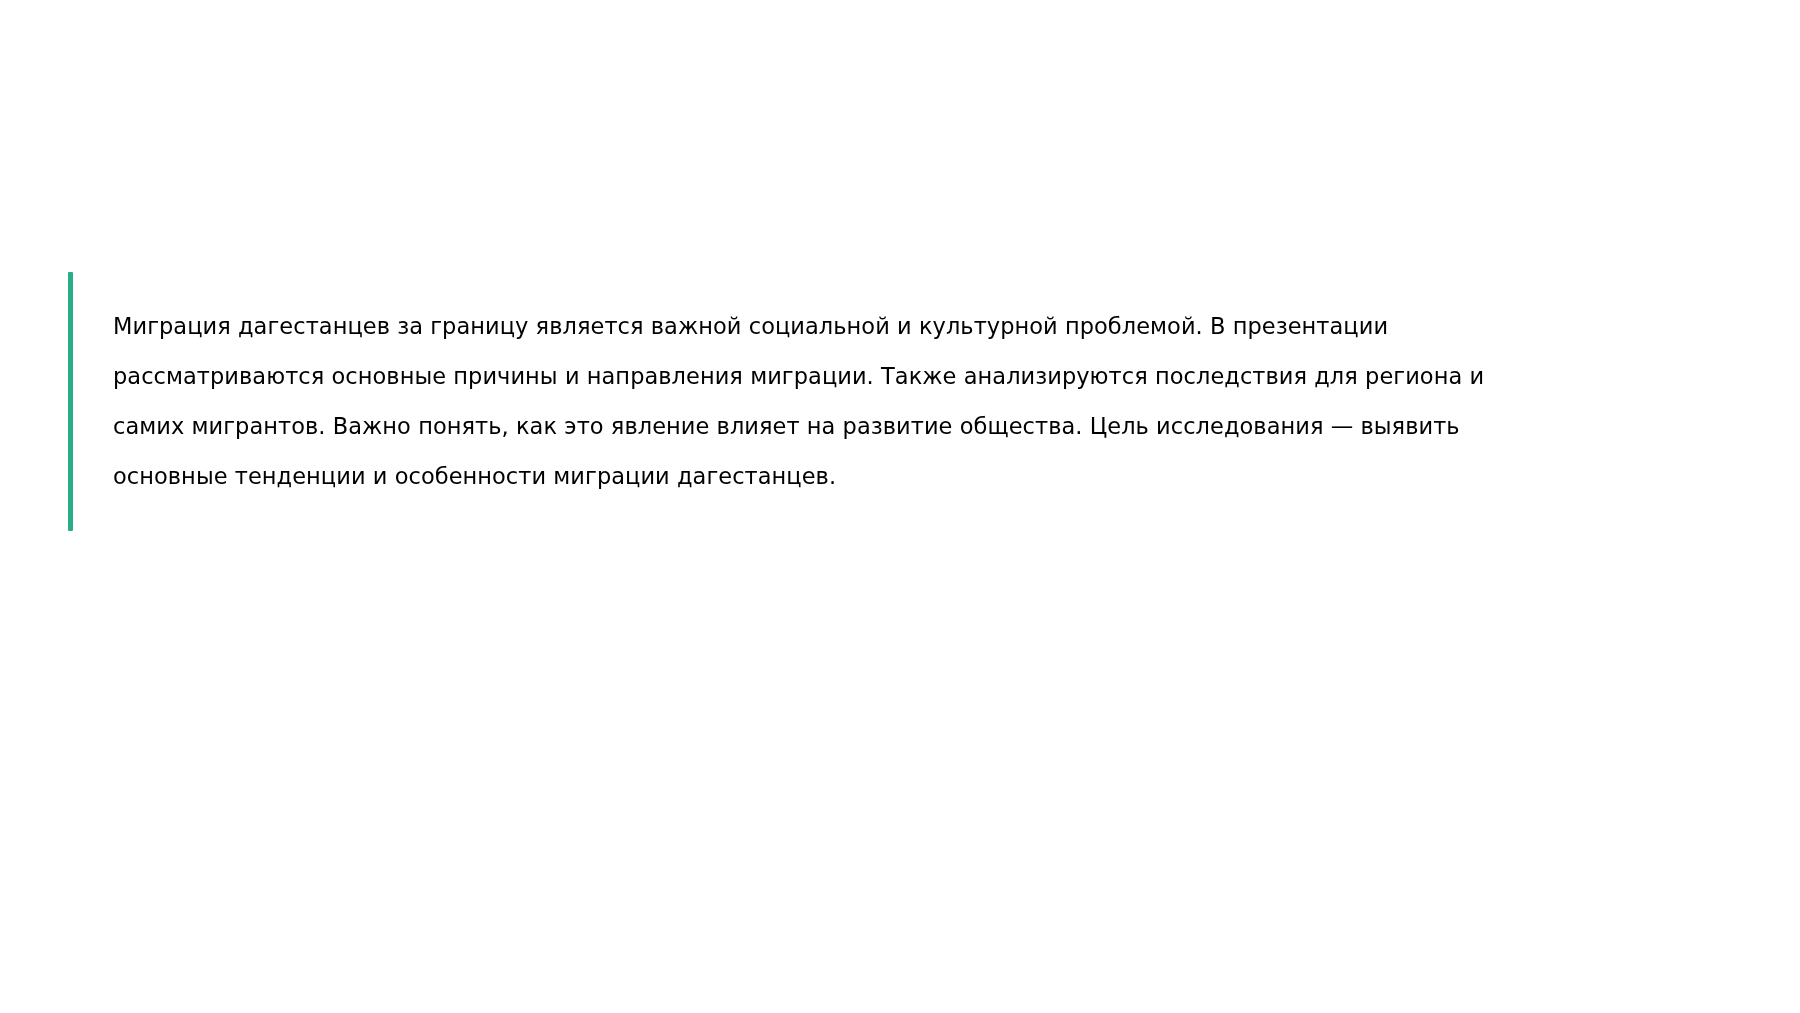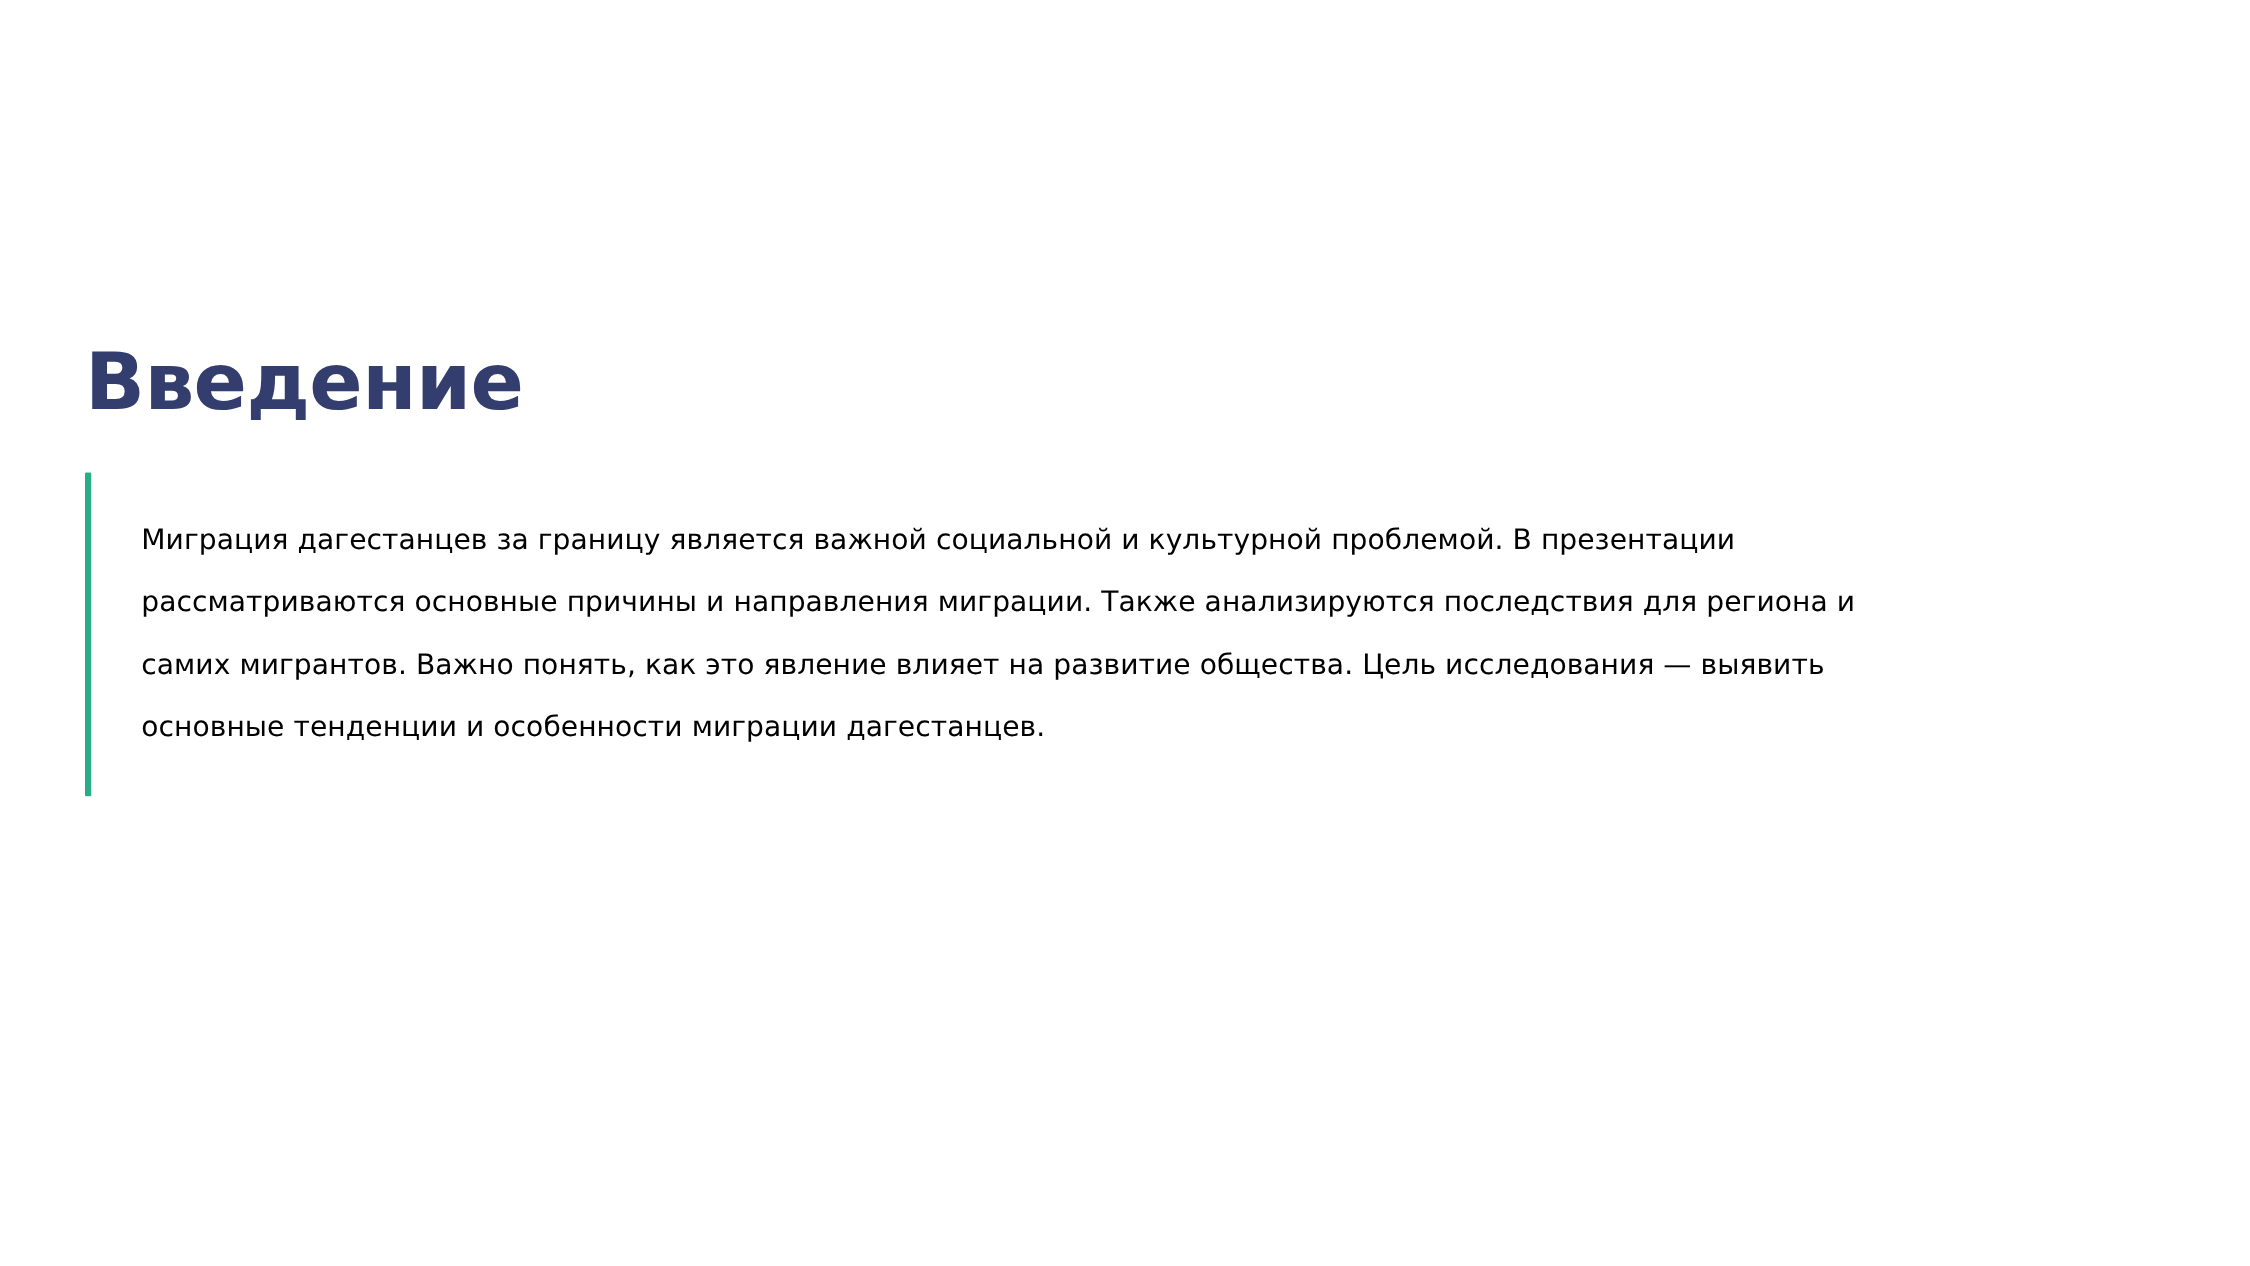--- a/index.html
+++ b/index.html
@@ -70,21 +70,20 @@
     padding: 6px 0 8px 0;
   }
 </style>
 </head>
 <body>
 
 <div class="slide">
 
   <div class="slide-content">
 
-    <h1 class="slide-title">Введение</h1>
 
     <div class="body-block">
 
       <div class="accent-bar"></div>
 
       <p class="body-text">Миграция дагестанцев за границу является важной социальной и культурной проблемой. В презентации рассматриваются основные причины и направления миграции. Также анализируются последствия для региона и самих мигрантов. Важно понять, как это явление влияет на развитие общества. Цель исследования — выявить основные тенденции и особенности миграции дагестанцев.</p>
 
     </div>
 
   </div>

